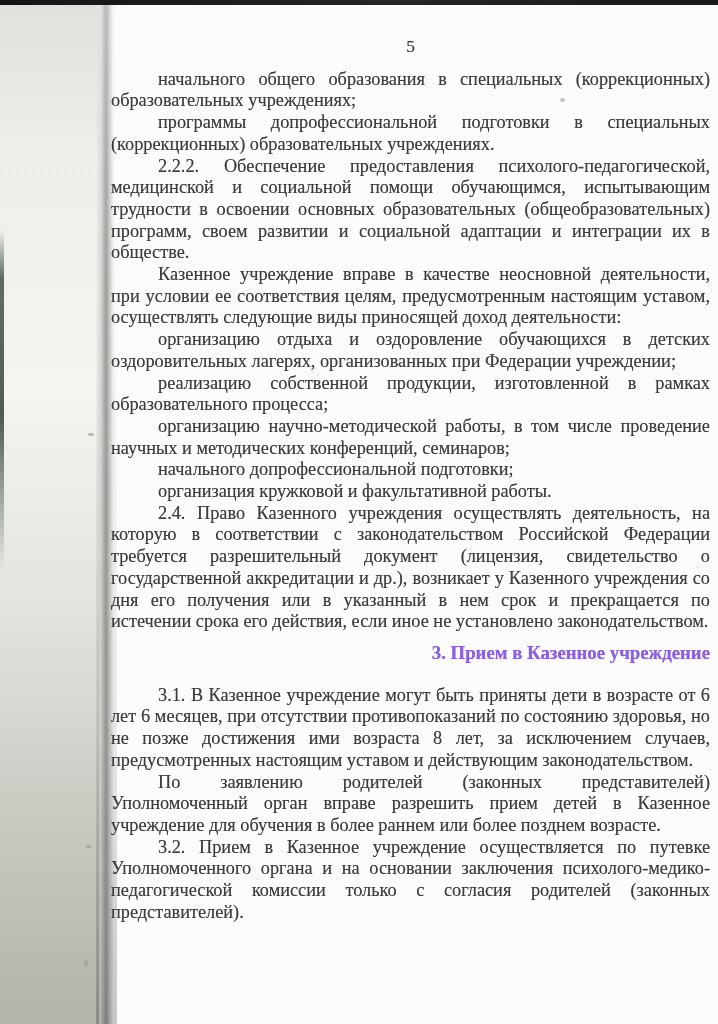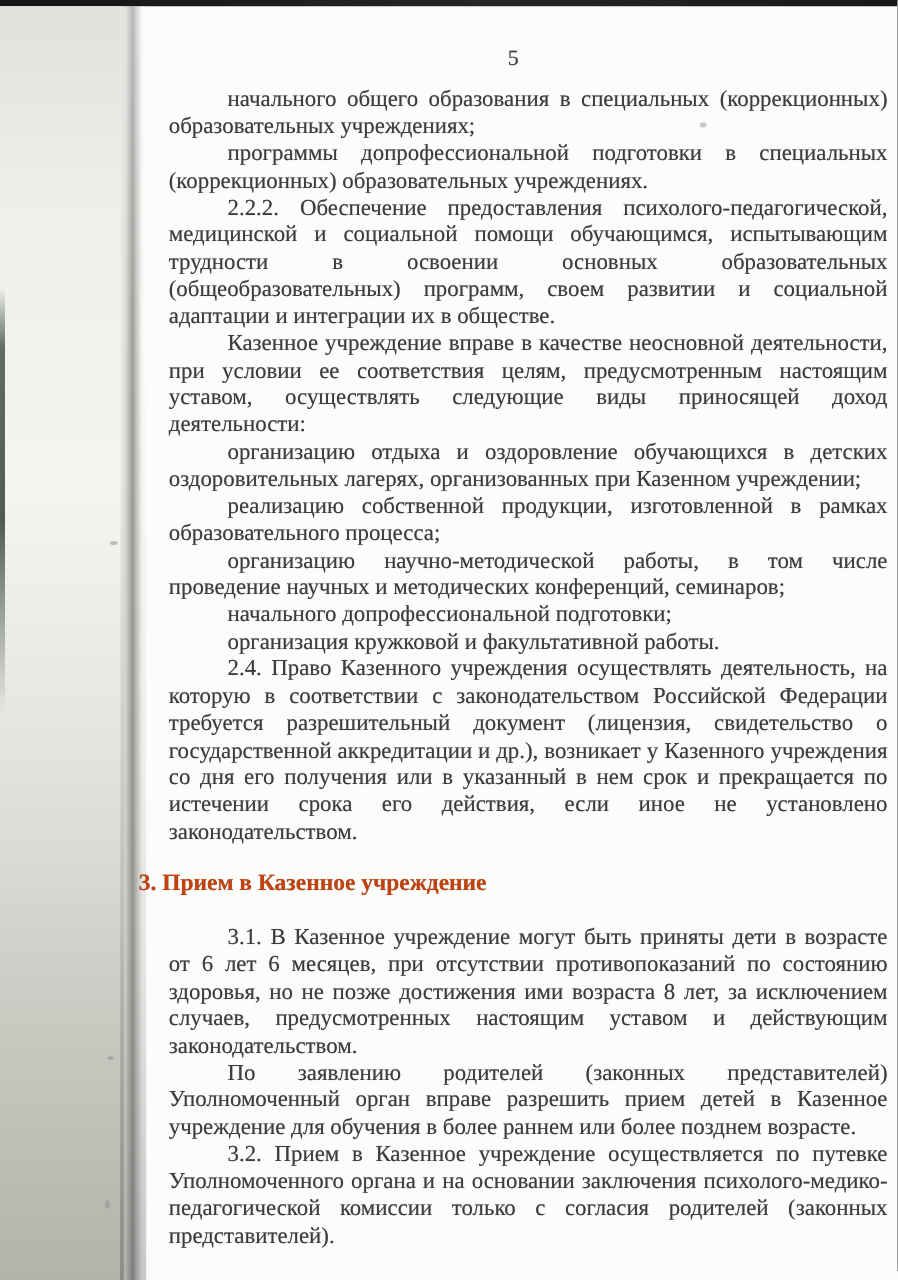--- a/index.html
+++ b/index.html
@@ -84,28 +84,27 @@
   }
   .page-number {
     margin: 36px 0 11px 0;
     text-align: center;
     font-size: 17.5px;
   }
   .para {
     margin: 0;
     text-align: justify;
     text-indent: 47px;
-    padding-left: 24px;
   }
   .heading {
-    margin: 20px 0 21px 0;
-    text-align: left;
+    margin: 9px 0 21px 0;
+    text-align: right;
     font-size: 18.8px;
     font-weight: bold;
-    color: #c2410c;
+    color: #8b5cf6;
     text-indent: 0;
   }
 </style>
 </head>
 <body>
 
 <div class="scan">
   <div class="top-band"></div>
   <div class="left-margin"></div>
   <div class="left-edge-dark"></div>
@@ -115,21 +114,21 @@
   <div class="speck s3"></div>
   <div class="speck s4"></div>
 
   <div class="content">
     <div class="page-number">5</div>
 
     <p class="para">начального общего образования в специальных (коррекционных) образовательных учреждениях;</p>
     <p class="para">программы допрофессиональной подготовки в специальных (коррекционных) образовательных учреждениях.</p>
     <p class="para">2.2.2. Обеспечение предоставления психолого-педагогической, медицинской и социальной помощи обучающимся, испытывающим трудности в освоении основных образовательных (общеобразовательных) программ, своем развитии и социальной адаптации и интеграции их в обществе.</p>
     <p class="para">Казенное учреждение вправе в качестве неосновной деятельности, при условии ее соответствия целям, предусмотренным настоящим уставом, осуществлять следующие виды приносящей доход деятельности:</p>
-    <p class="para">организацию отдыха и оздоровление обучающихся в детских оздоровительных лагерях, организованных при Казенном учреждении;</p>
+    <p class="para">организацию отдыха и оздоровление обучающихся в детских оздоровительных лагерях, организованных при Федерации учреждении;</p>
     <p class="para">реализацию собственной продукции, изготовленной в рамках образовательного процесса;</p>
     <p class="para">организацию научно-методической работы, в том числе проведение научных и методических конференций, семинаров;</p>
     <p class="para">начального допрофессиональной подготовки;</p>
     <p class="para">организация кружковой и факультативной работы.</p>
     <p class="para">2.4. Право Казенного учреждения осуществлять деятельность, на которую в соответствии с законодательством Российской Федерации требуется разрешительный документ (лицензия, свидетельство о государственной аккредитации и др.), возникает у Казенного учреждения со дня его получения или в указанный в нем срок и прекращается по истечении срока его действия, если иное не установлено законодательством.</p>
 
     <h2 class="heading">3. Прием в Казенное учреждение</h2>
 
     <p class="para">3.1. В Казенное учреждение могут быть приняты дети в возрасте от 6 лет 6 месяцев, при отсутствии противопоказаний по состоянию здоровья, но не позже достижения ими возраста 8 лет, за исключением случаев, предусмотренных настоящим уставом и действующим законодательством.</p>
     <p class="para">По заявлению родителей (законных представителей) Уполномоченный орган вправе разрешить прием детей в Казенное учреждение для обучения в более раннем или более позднем возрасте.</p>

